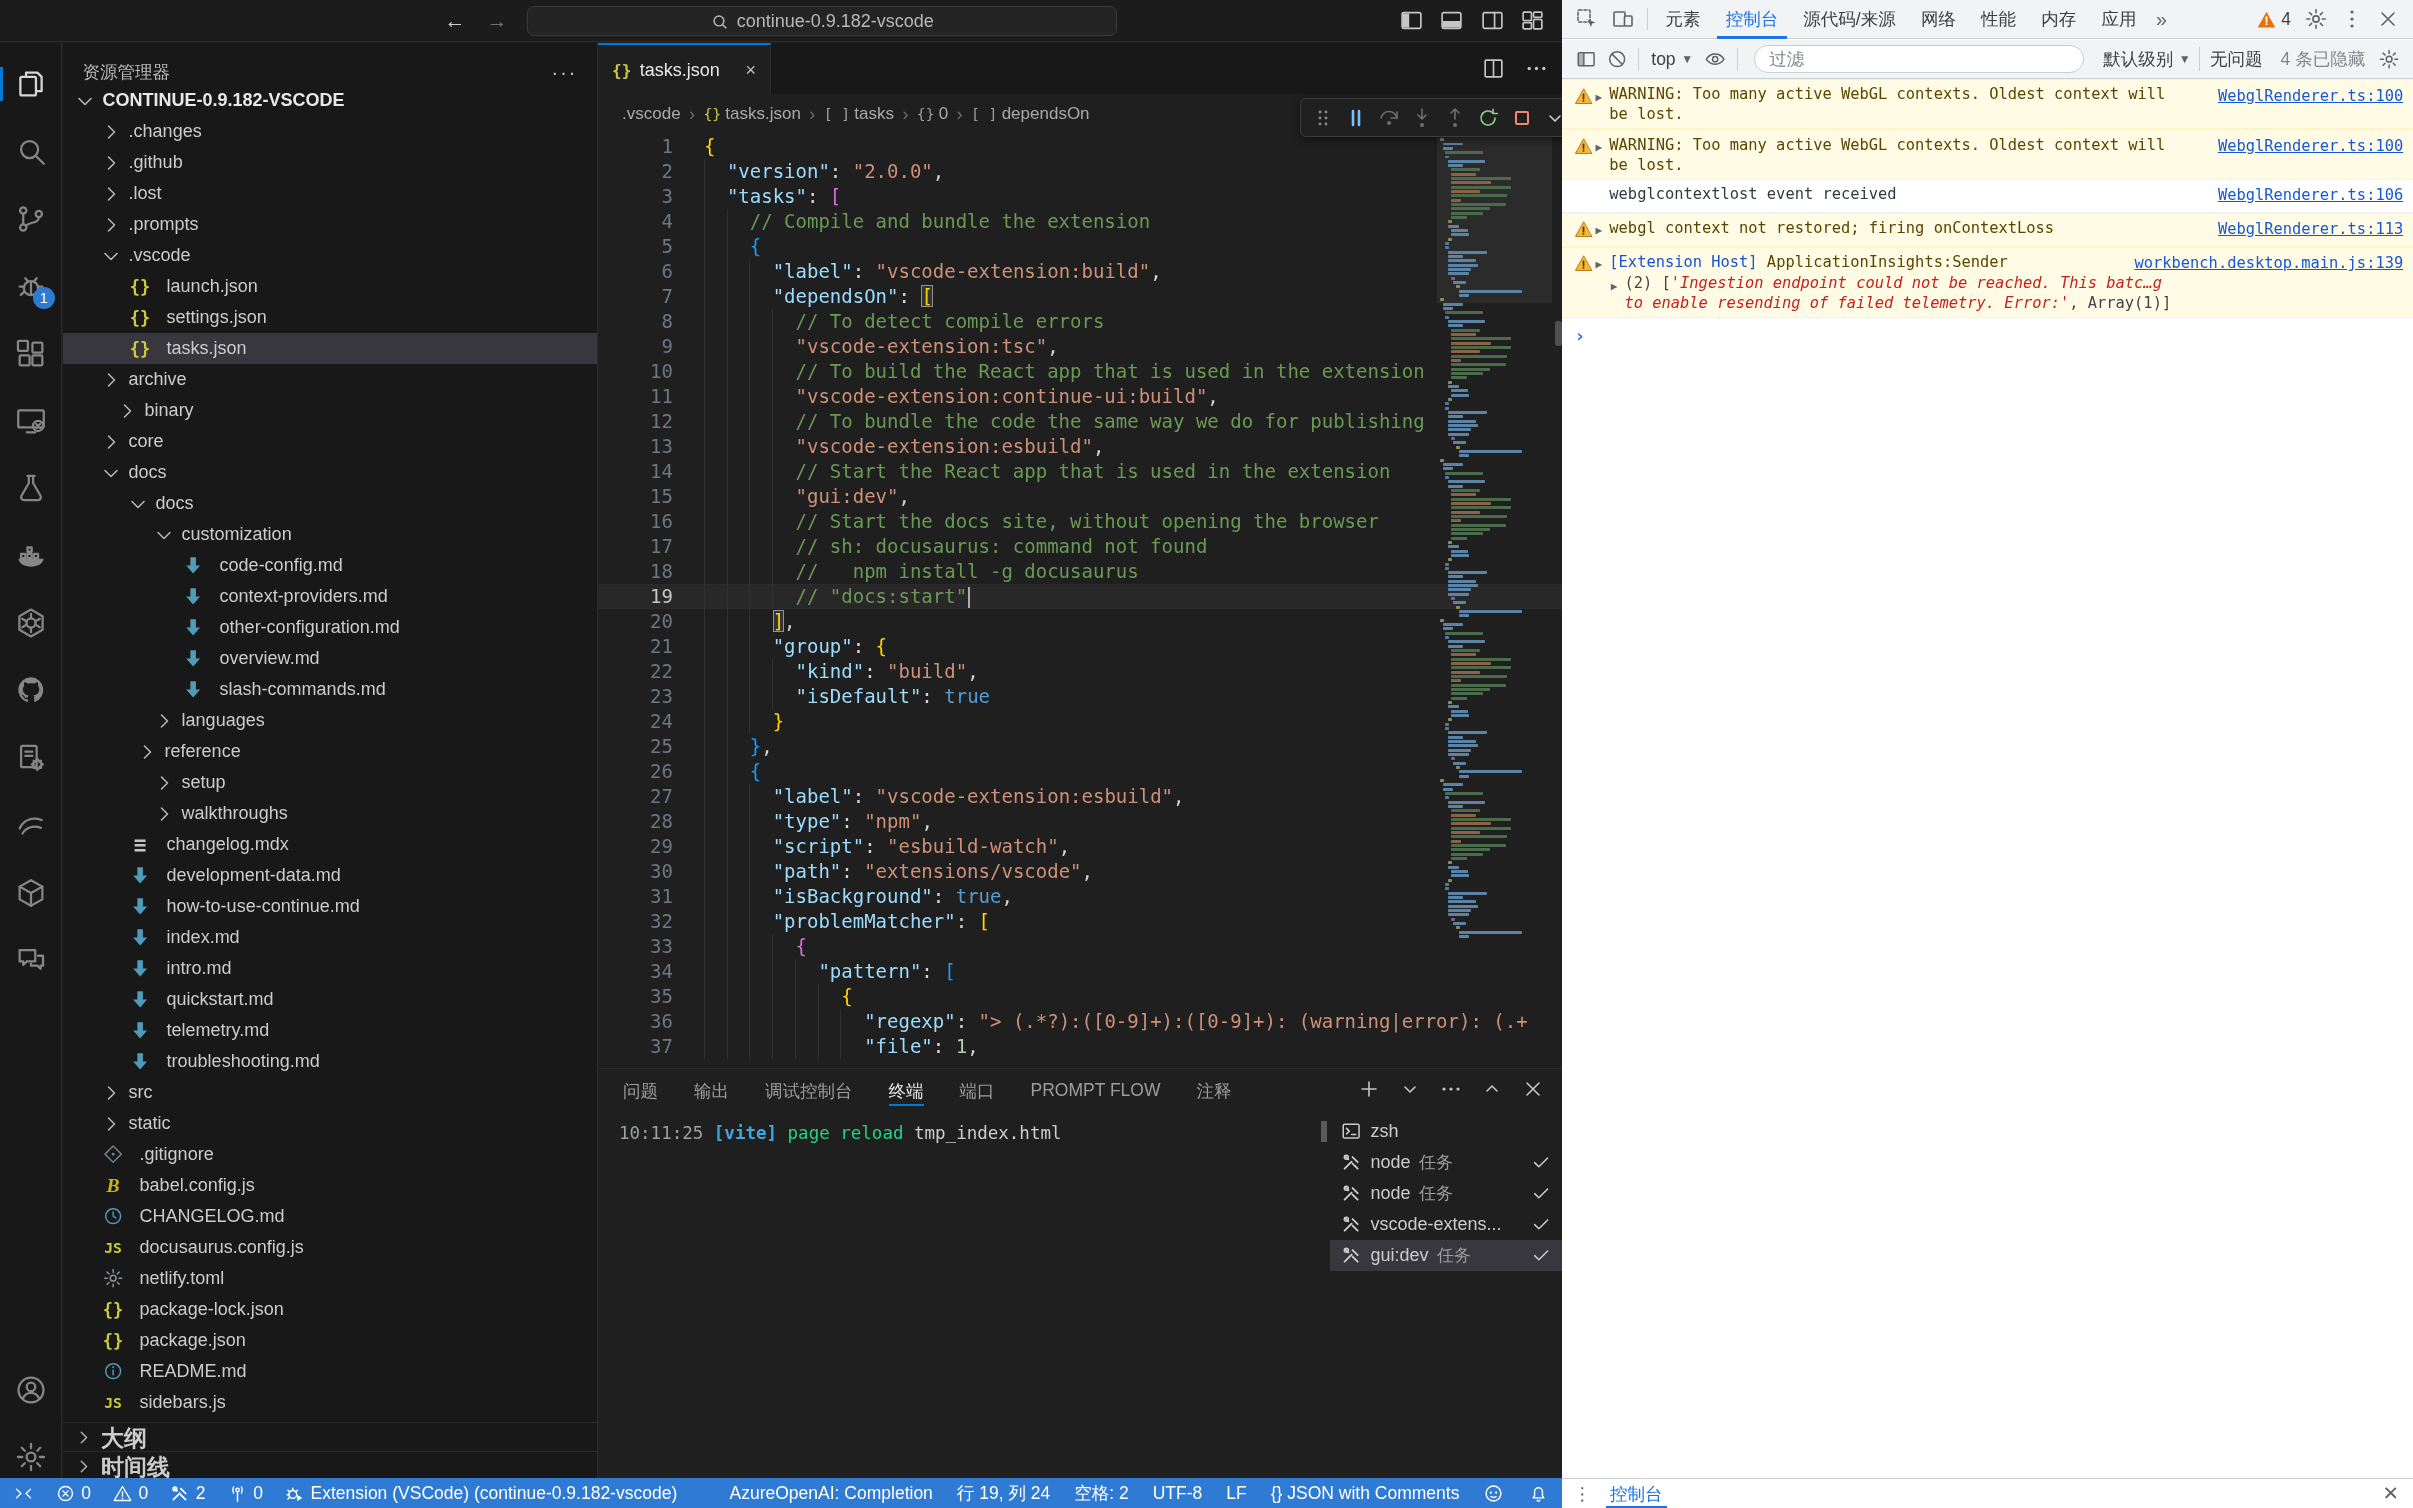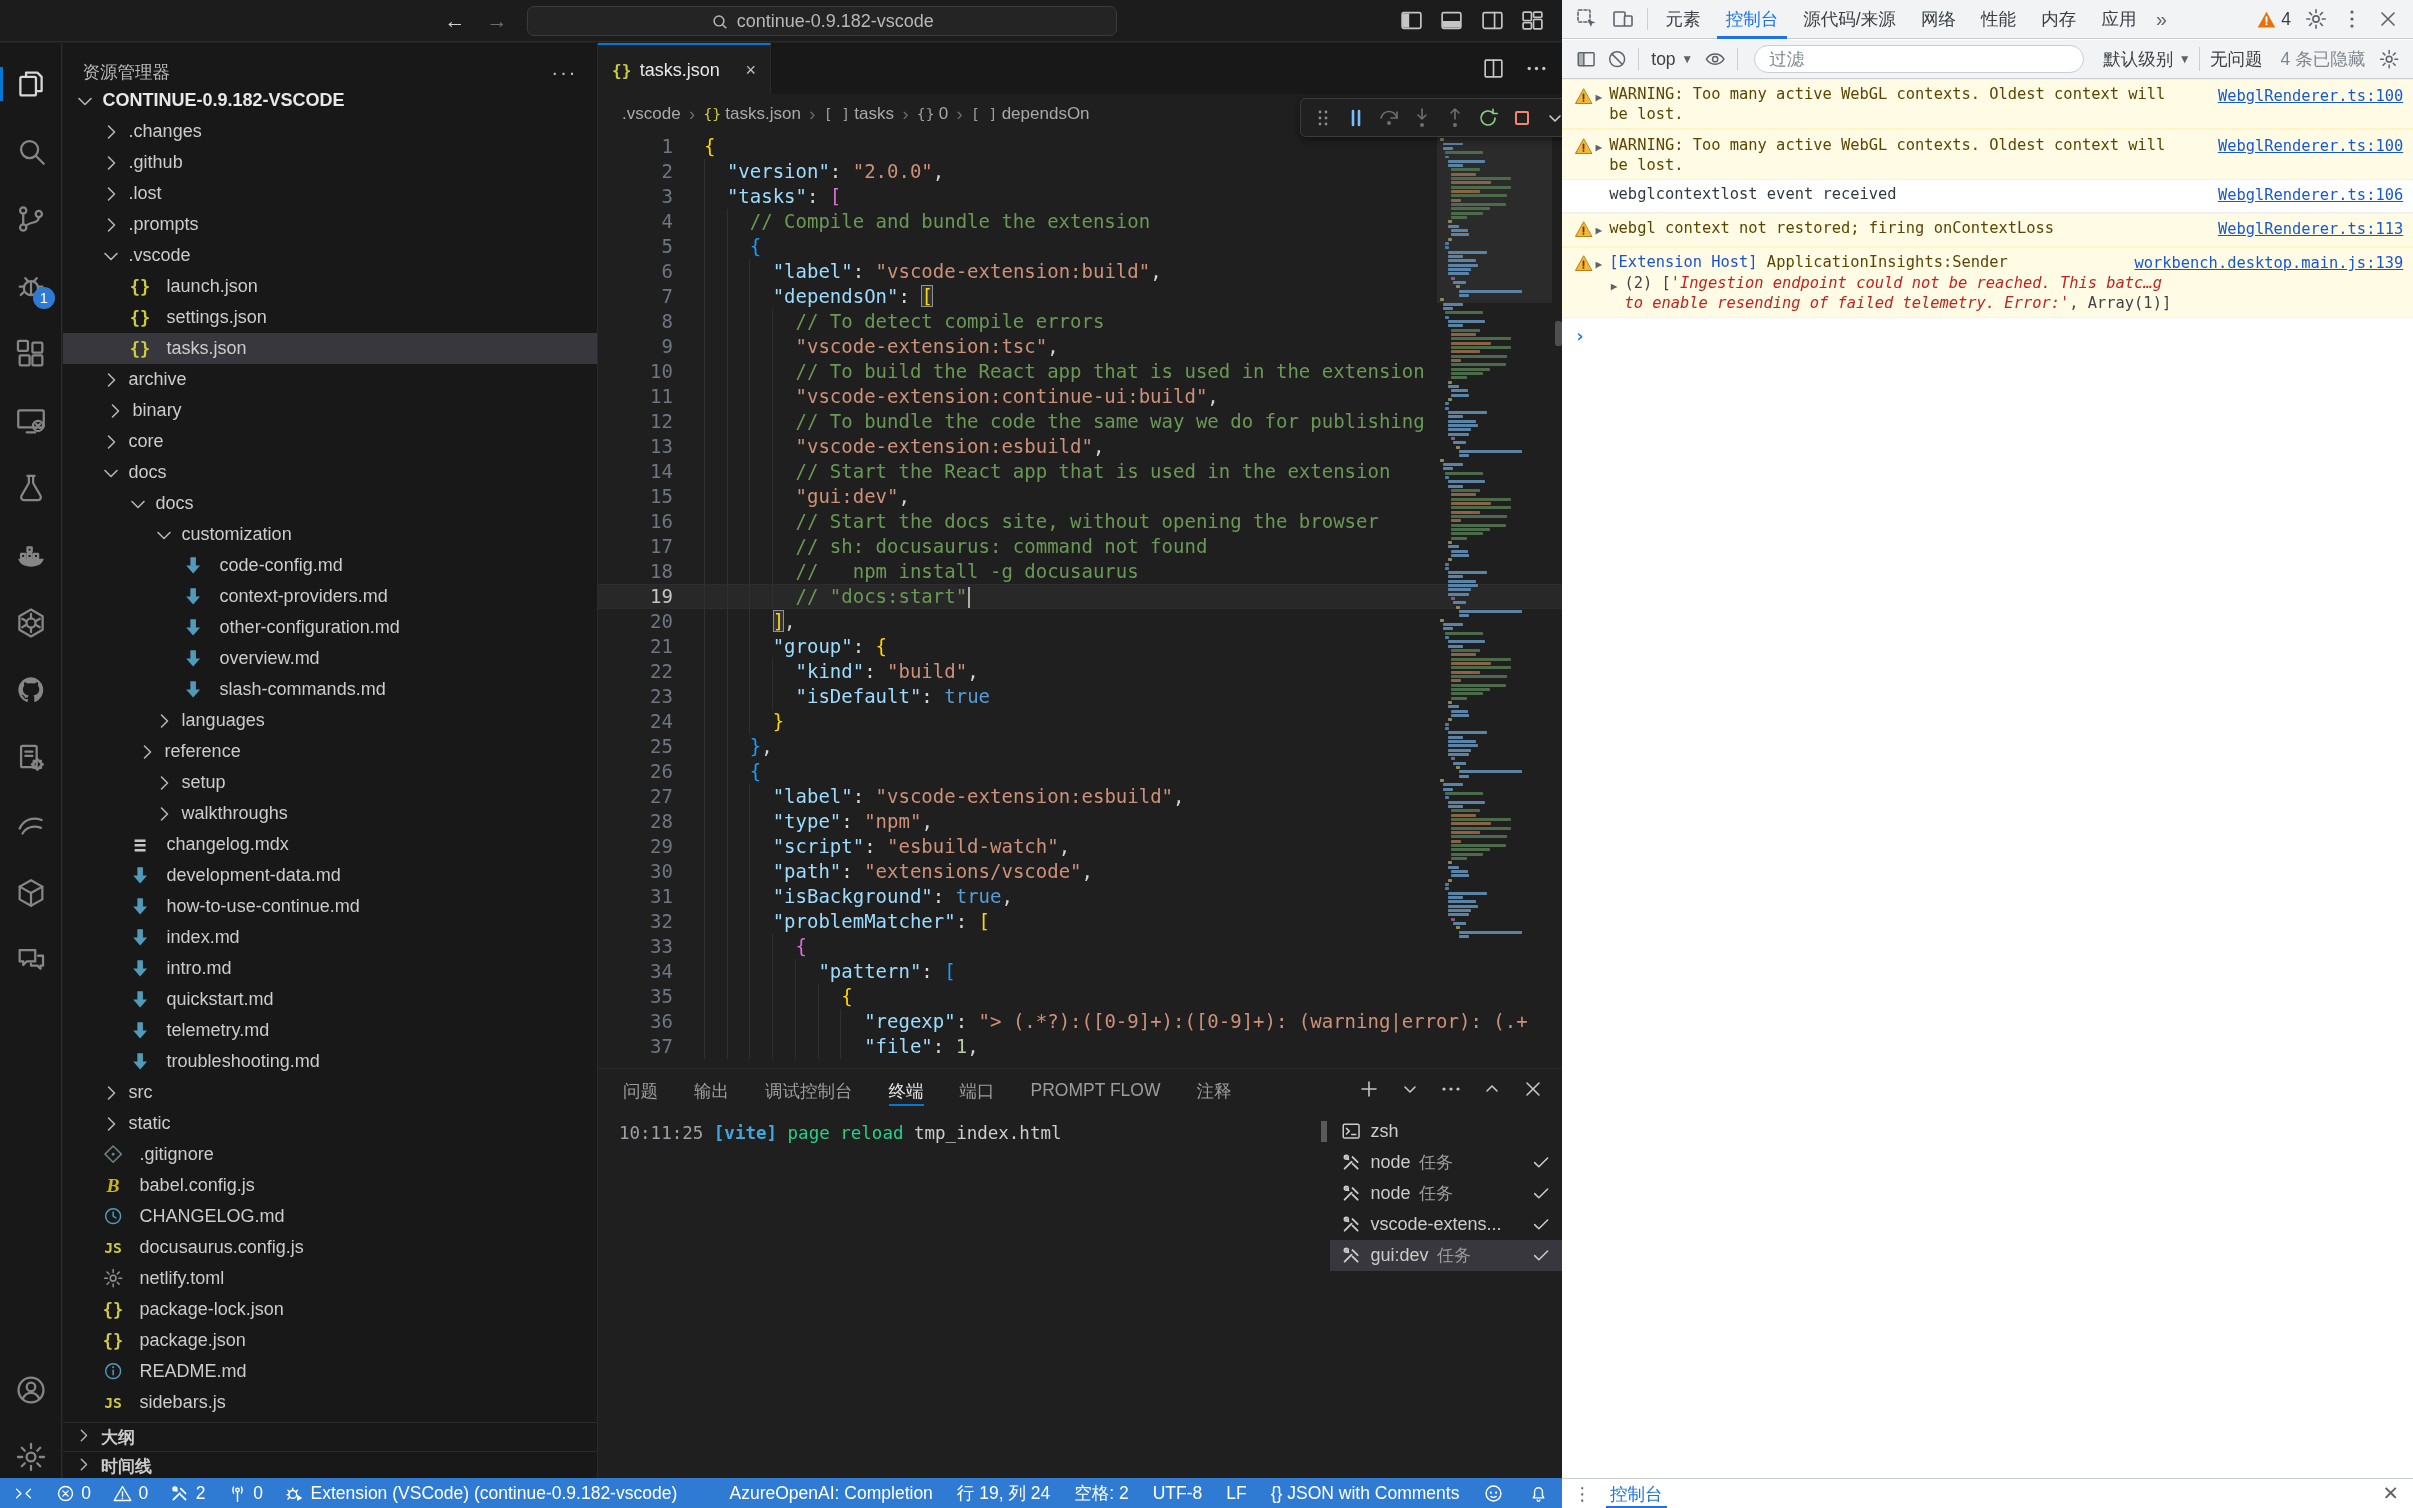--- a/index.html
+++ b/index.html
@@ -52,21 +52,21 @@
   .tr-chev svg { width:24px; height:24px; }
   .tr-ficon { width:28px; height:24px; flex:0 0 auto; display:flex; align-items:center; justify-content:center; margin-right:7px; }
   .tr-ficon svg { width:22.3px; height:22.3px; }
   .fi-txt { font-family:"DejaVu Sans Mono", monospace; font-size:17px; font-weight:bold; }
   .fi-json { color:#CBCB41; }
   .fi-js { color:#CBCB41; font-size:14.7px; }
   .fi-babel { color:#CBB41A; font-style:italic; font-family:"Liberation Serif", serif; font-size:19.6px; }
   .fi-mdx { color:#C5C5C5; font-size:21px; }
   .tr-label { margin-left:5.6px; }
   .sb-panel { position:absolute; left:0; width:100%; height:29px; border-top:0.7px solid #2B2B2B;
-    display:flex; align-items:center; font-size:17px; font-weight:bold; color:#CCCCCC; padding-left:9.8px; gap:4.2px; }
+    display:flex; align-items:flex-start; font-size:23px; font-weight:bold; color:#CCCCCC; padding-left:9.8px; gap:4.2px; }
   .sb-panel .tr-chev svg { width:21px; height:21px; }
 
   
   #tabbar { position:absolute; left:598px; top:43px; width:964px; height:52px; background:#181818; }
   #tab-active { position:absolute; left:0; top:0; width:173px; height:52px; background:#1F1F1F;
     border-top:2.1px solid #0078D4; border-right:0.7px solid #2B2B2B; display:flex; align-items:center;
     padding:0 14px; gap:8.4px; color:#E8E8E8; font-size:18px; }
   #tab-active .fi-json { font-size:16px; }
   #tab-active .close { margin-left:auto; color:#C0C0C0; font-size:18px; }
   #tab-actions { position:absolute; right:12.6px; top:12.6px; display:flex; gap:18px; color:#C5C5C5; }
@@ -391,21 +391,21 @@
               <span class="fi-txt fi-json">{}</span>
             </span>
             <span class="tr-label">tasks.json</span>
           </div>
           <div class="tr-row" style="padding-left: 36px;">
             <span class="tr-chev"><svg class="icn" viewBox="0 0 24 24" fill="none" stroke="currentColor" stroke-width="1.6" stroke-linecap="round" stroke-linejoin="round">
                 <path d="M9.5 6l6 6-6 6"></path>
               </svg></span>
             <span class="tr-label">archive</span>
           </div>
-          <div class="tr-row" style="padding-left: 40px;">
+          <div class="tr-row" style="padding-left: 52px;">
             <span class="tr-chev"><svg class="icn" viewBox="0 0 24 24" fill="none" stroke="currentColor" stroke-width="1.6" stroke-linecap="round" stroke-linejoin="round">
                 <path d="M9.5 6l6 6-6 6"></path>
               </svg></span>
             <span class="tr-label">binary</span>
           </div>
           <div class="tr-row" style="padding-left: 36px;">
             <span class="tr-chev"><svg class="icn" viewBox="0 0 24 24" fill="none" stroke="currentColor" stroke-width="1.6" stroke-linecap="round" stroke-linejoin="round">
                 <path d="M9.5 6l6 6-6 6"></path>
               </svg></span>
             <span class="tr-label">core</span>

